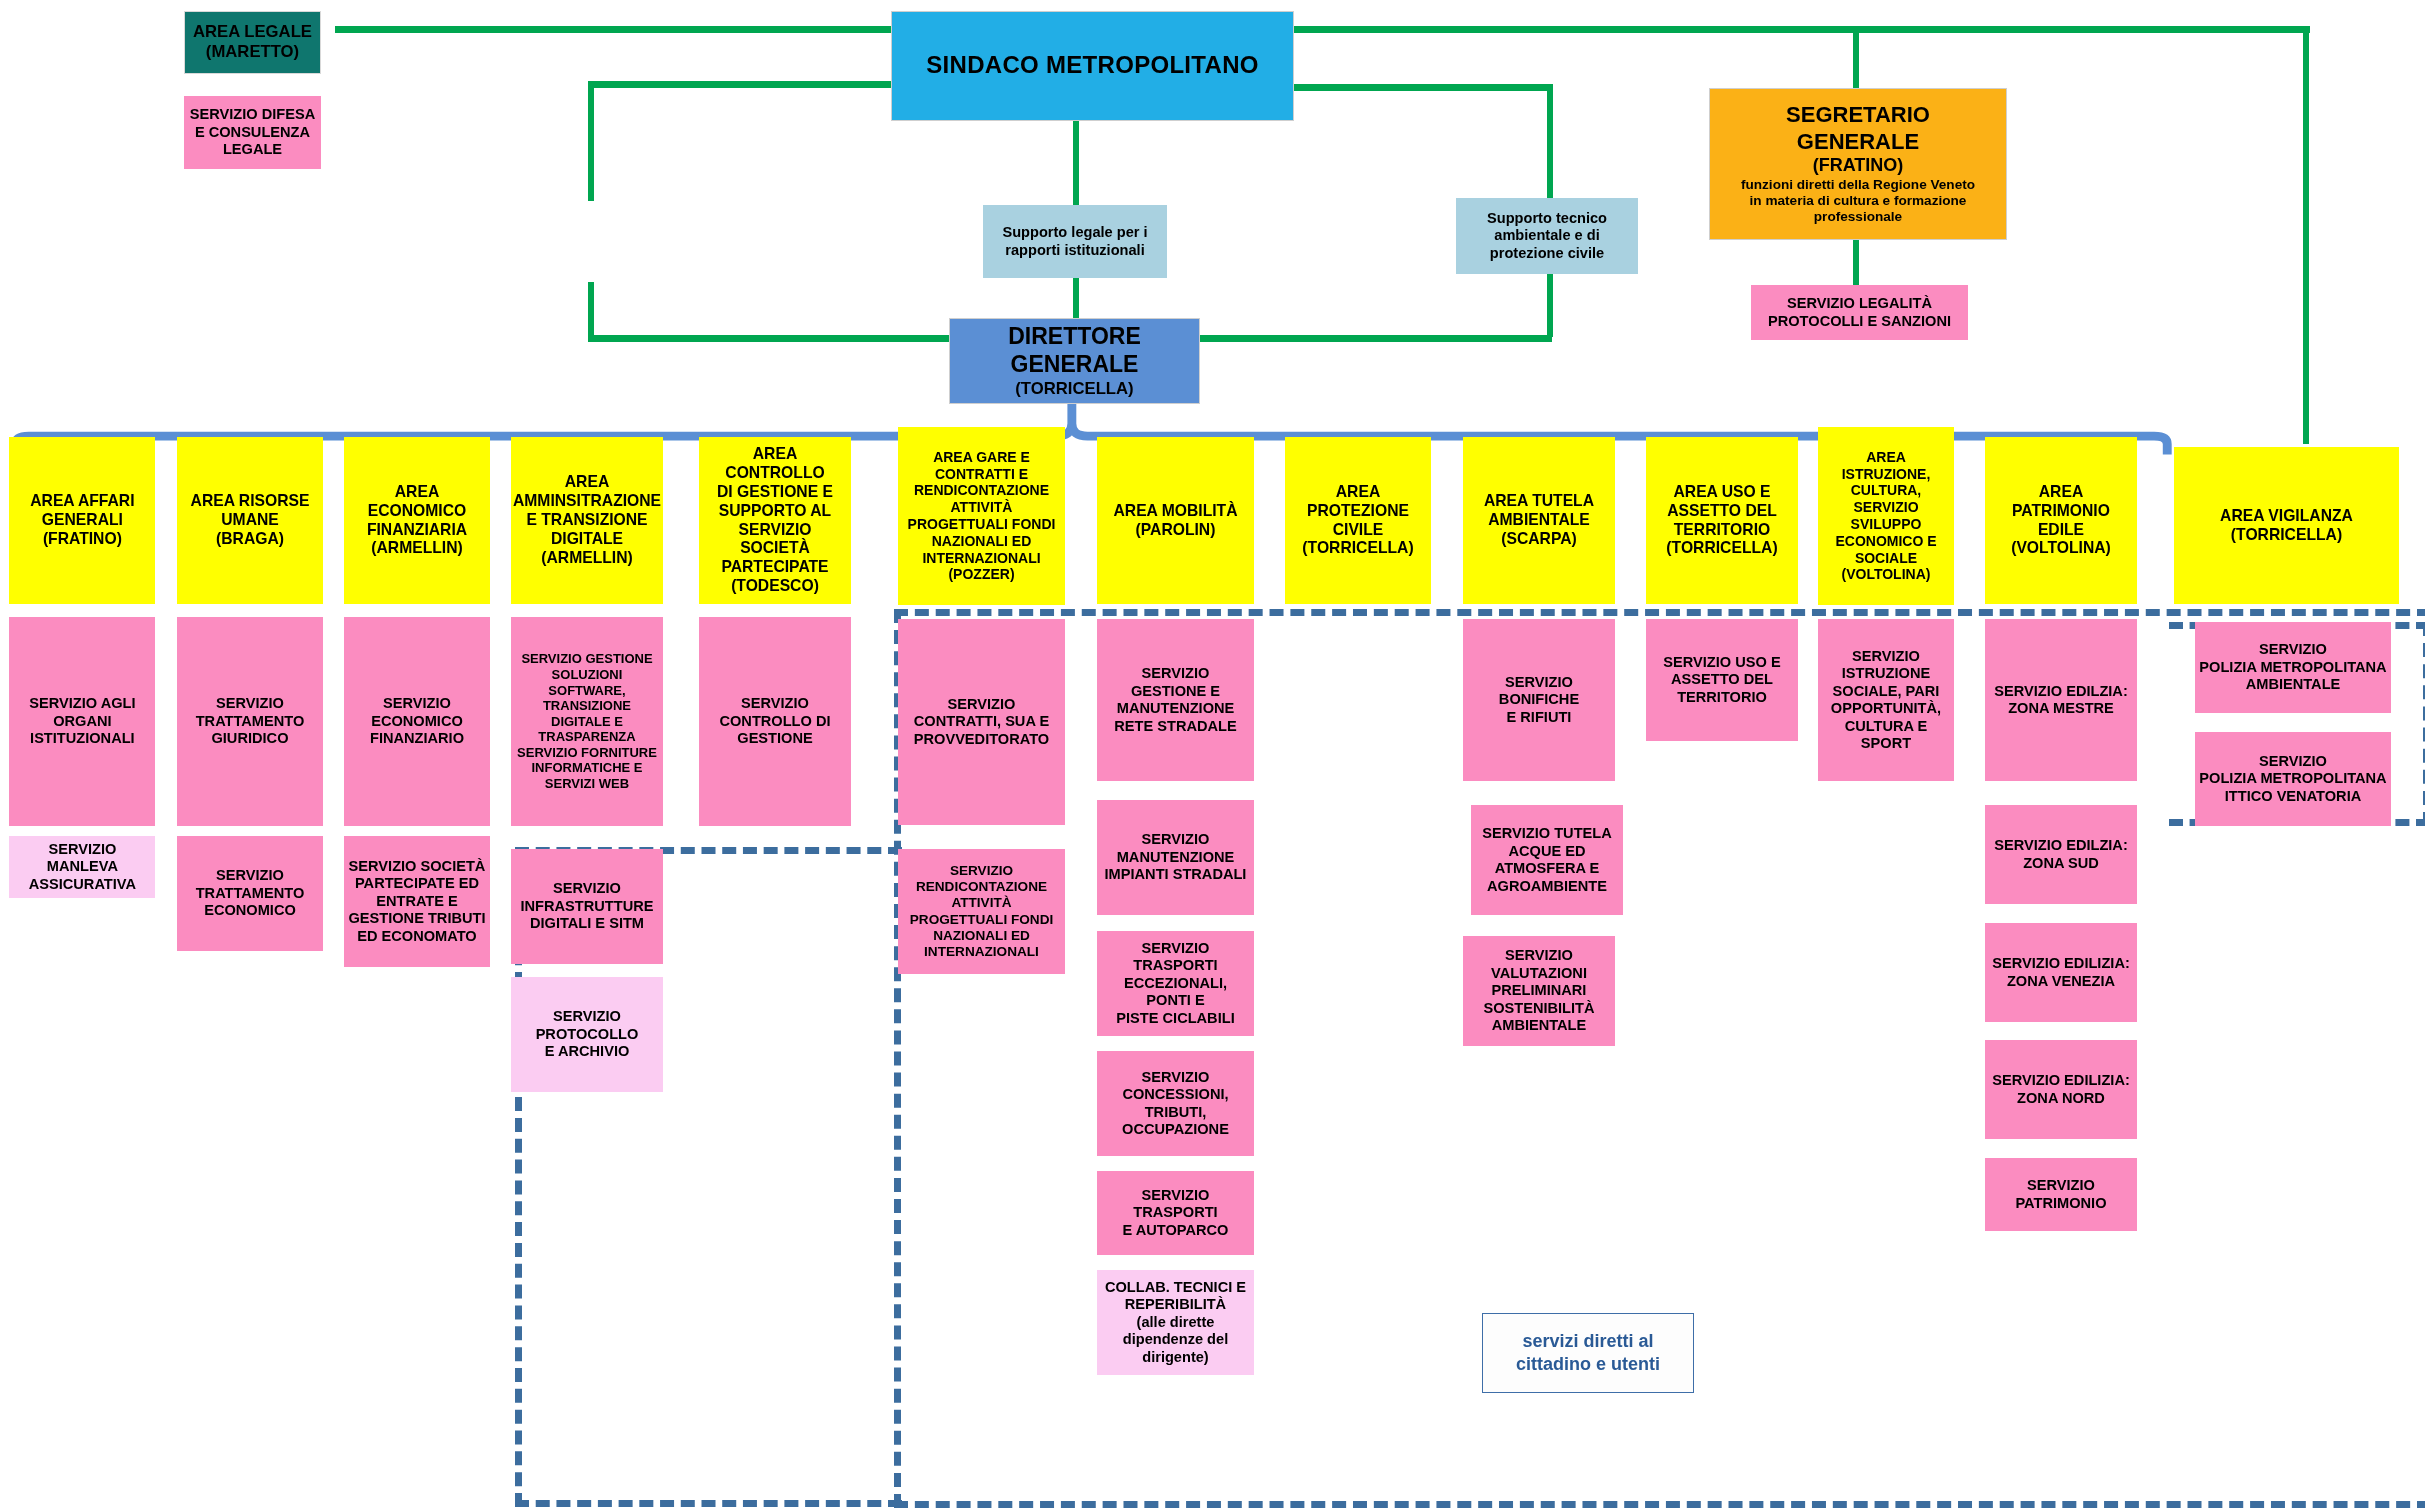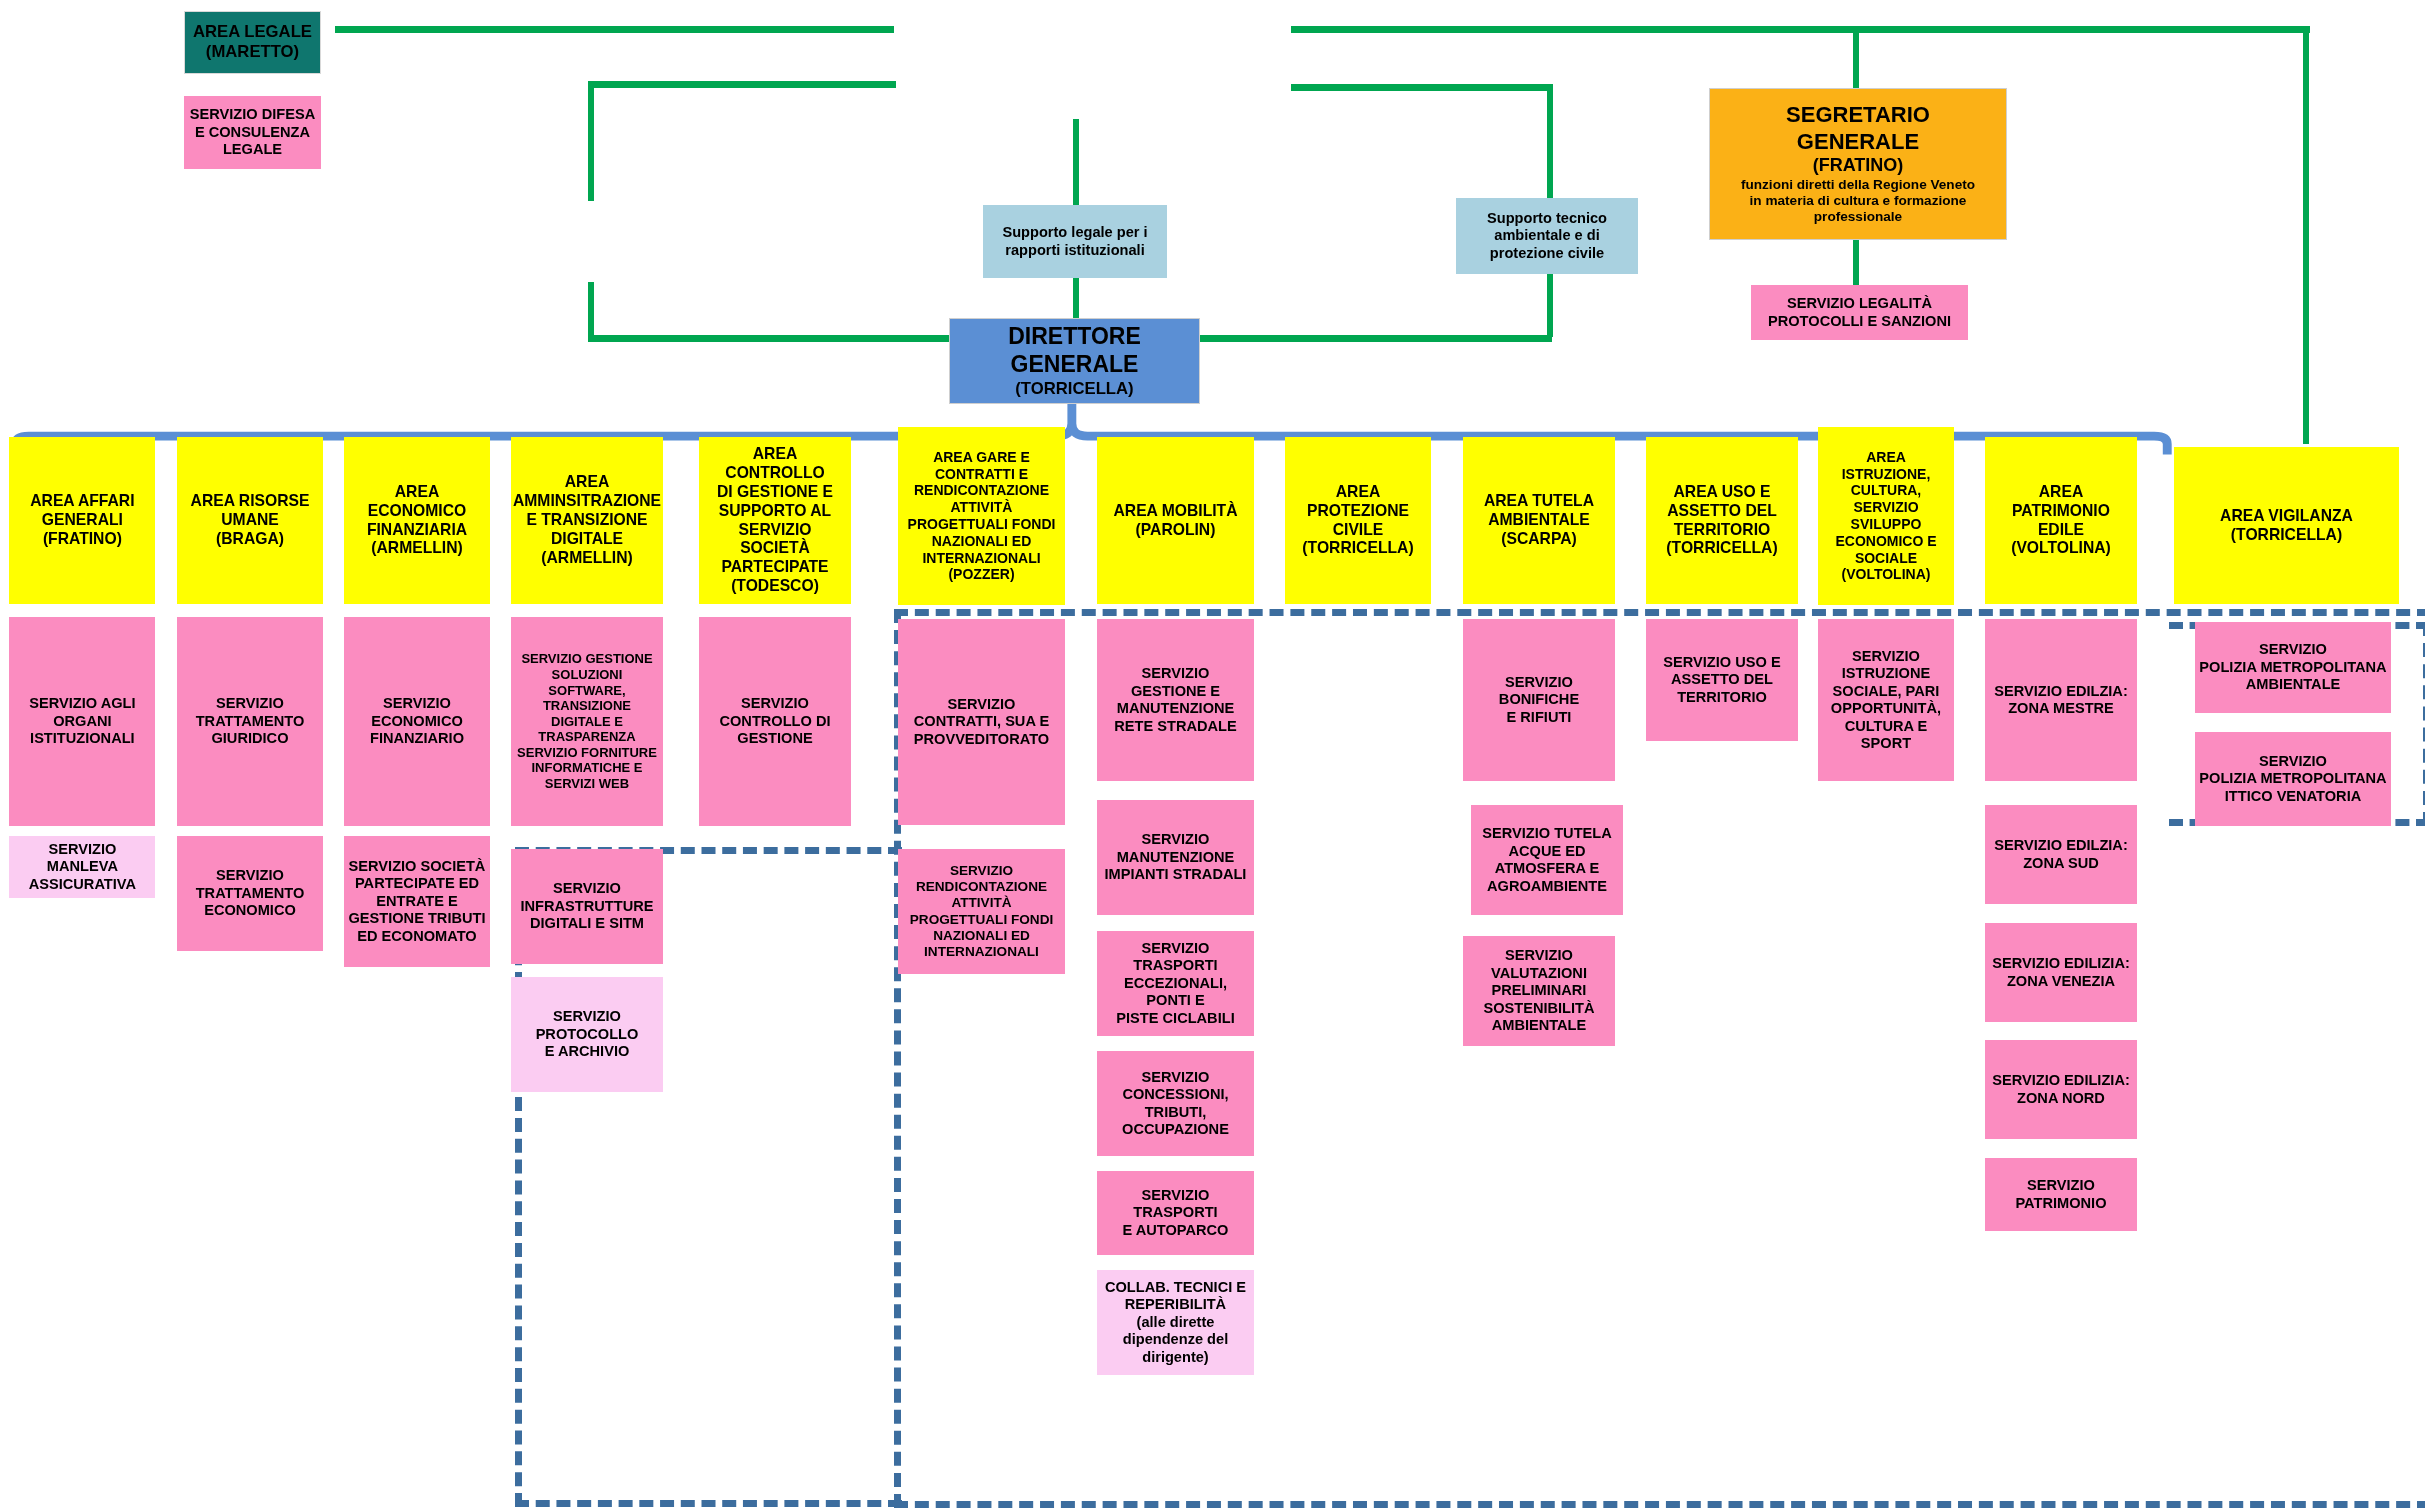--- a/index.html
+++ b/index.html
@@ -79,20 +79,21 @@
              M 2050 0 L 2050 66 Q 2050 90 2080 90 L 4120 90 Q 4145 90 4145 105 L 4145 125" fill="none" stroke="#5B8FD4" stroke-width="17"></path>
   </svg>
 
   <div class="box yellow-legale" style="left:184px;top:10.5px;width:137px;height:63px;">AREA LEGALE
 (MARETTO)</div>
 
   <div class="box pink" style="left:184px;top:96px;width:137px;height:73px;">SERVIZIO DIFESA
 E CONSULENZA
 LEGALE</div>
 
+  <div class="box sindaco" style="left:891px;top:10.5px;width:403px;height:110px;">SINDACO METROPOLITANO</div>
 
   <div class="box segretario" style="left:1709px;top:88px;width:298px;height:152px;flex-direction:column;">
      <span class="seg-l1">SEGRETARIO
 GENERALE</span>
      <span class="seg-l2">(FRATINO)</span>
      <span class="seg-l3">funzioni diretti della Regione Veneto
 in materia di cultura e formazione
 professionale</span>
   </div>
 
@@ -106,20 +107,22 @@
   <div class="box blue-support" style="left:1456px;top:198px;width:182px;height:76px;">Supporto tecnico
 ambientale e di
 protezione civile</div>
 
   <div class="box direttore" style="left:949px;top:318px;width:251px;height:86px;flex-direction:column;">
      <span>DIRETTORE
 GENERALE</span>
      <span style="font-size:16.7px;">(TORRICELLA)</span>
   </div>
 
+  <div class="legend" style="left:1482px;top:1313px;width:210px;height:78px;">servizi diretti al
+cittadino e utenti</div>
 
   <div id="columns-layer">
       <div class="box yellow" style="left: 9.4px; top: 437px; width: 146px; height: 167px;">AREA AFFARI
 GENERALI
 (FRATINO)</div>
       <div class="box pink" style="left: 9.4px; top: 617px; width: 146px; height: 209px;">SERVIZIO AGLI
 ORGANI
 ISTITUZIONALI</div>
       <div class="box pink-light" style="left: 9.4px; top: 836px; width: 146px; height: 62px;">SERVIZIO
 MANLEVA

